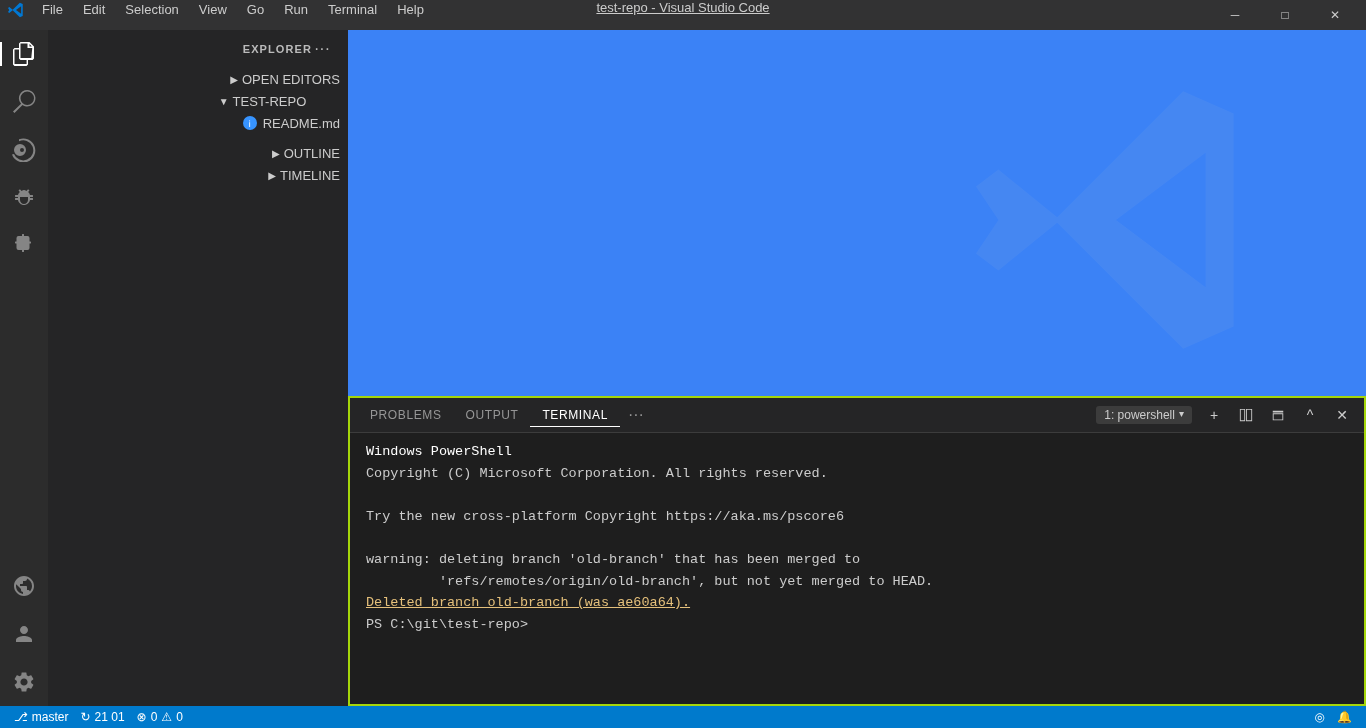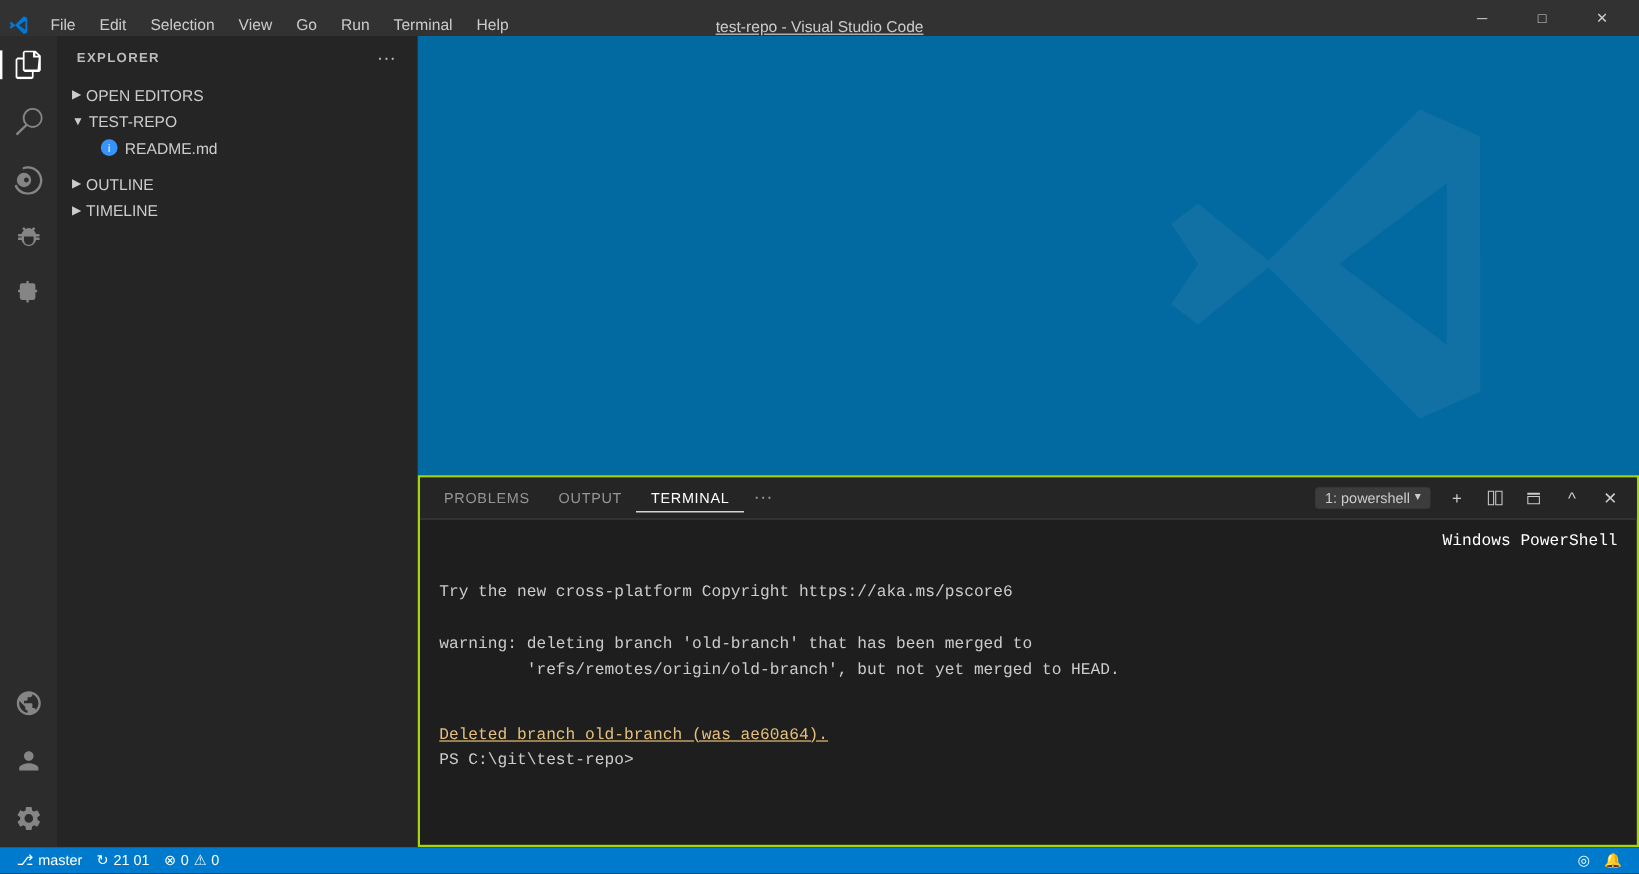--- a/index.html
+++ b/index.html
@@ -11,21 +11,21 @@
       overflow: hidden;
       display: flex;
       flex-direction: column;
     }
 
     
     .titlebar {
       height: 30px;
       background: #323233;
       display: flex;
-      align-items: flex-end;
+      align-items: flex-start;
       justify-content: space-between;
       padding: 0 8px;
       flex-shrink: 0;
     }
     .titlebar-left {
       display: flex;
       align-items: center;
       gap: 10px;
     }
     .menu-bar {
@@ -105,20 +105,21 @@
     .activity-icon svg { width: 24px; height: 24px; }
     .activity-spacer { flex: 1; }
 
     
     .sidebar {
       width: 300px;
       background: #252526;
       display: flex;
       flex-direction: column;
       flex-shrink: 0;
+      align-items: flex-end;
     }
     .sidebar-header {
       display: flex;
       align-items: center;
       justify-content: space-between;
       padding: 8px 16px;
     }
     .sidebar-title {
       color: #bbbbbb;
       font-size: 11px;
@@ -175,21 +176,21 @@
       margin-right: 6px;
       flex-shrink: 0;
     }
 
     
     .editor-area {
       flex: 1;
       display: flex;
       flex-direction: column;
       position: relative;
-      background: #0369a1;
+      background: #3b82f6;
       overflow: hidden;
     }
 
     
     .vscode-watermark {
       position: absolute;
       top: 50px;
       right: 100px;
       width: 300px;
       height: 280px;
@@ -271,23 +272,23 @@
     .terminal-content {
       flex: 1;
       padding: 8px 16px;
       font-family: 'Consolas', 'Courier New', monospace;
       font-size: 13.5px;
       color: #cccccc;
       overflow-y: auto;
       line-height: 1.6;
     }
     .term-line { display: block; white-space: pre; }
-    .term-white { color: #ffffff; text-align: right; }
+    .term-white { color: #ffffff; }
     .term-yellow { color: #e5c07b; }
-    .term-underline { text-decoration: underline; text-decoration-color: #e5c07b; margin-top: 32px; }
+    .term-underline { text-decoration: underline; text-decoration-color: #e5c07b; }
     .prompt { color: #cccccc; }
     .git-cmd { color: #569cd6; font-weight: bold; }
     .git-flag { color: #c586c0; }
     .git-arg { color: #cccccc; }
 
     
     .status-bar {
       height: 22px;
       background: #007acc;
       display: flex;
@@ -473,20 +474,21 @@
                 <path d="M2 3h12v2H2V3zm0 3h12v8H2V6zm1 1v6h10V7H3z"></path>
               </svg>
           </div>
           <div class="terminal-action-btn" title="Maximize Panel">^</div>
           <div class="terminal-action-btn" title="Close Panel">✕</div>
         </div>
       </div>
 
       <div class="terminal-content">
         <span class="term-line term-white">Windows PowerShell</span>
+        <span class="term-line">Copyright (C) Microsoft Corporation. All rights reserved.</span>
         <span class="term-line">&nbsp;</span>
         <span class="term-line">Try the new cross-platform Copyright https://aka.ms/pscore6</span>
         <span class="term-line">&nbsp;</span>
         <span class="term-line">warning: deleting branch 'old-branch' that has been merged to</span>
         <span class="term-line">         'refs/remotes/origin/old-branch', but not yet merged to HEAD.</span>
         <span class="term-line term-yellow term-underline">Deleted branch old-branch (was ae60a64).</span>
         <span class="term-line">PS C:\git\test-repo&gt;</span>
       </div>
     </div>
   </div>

